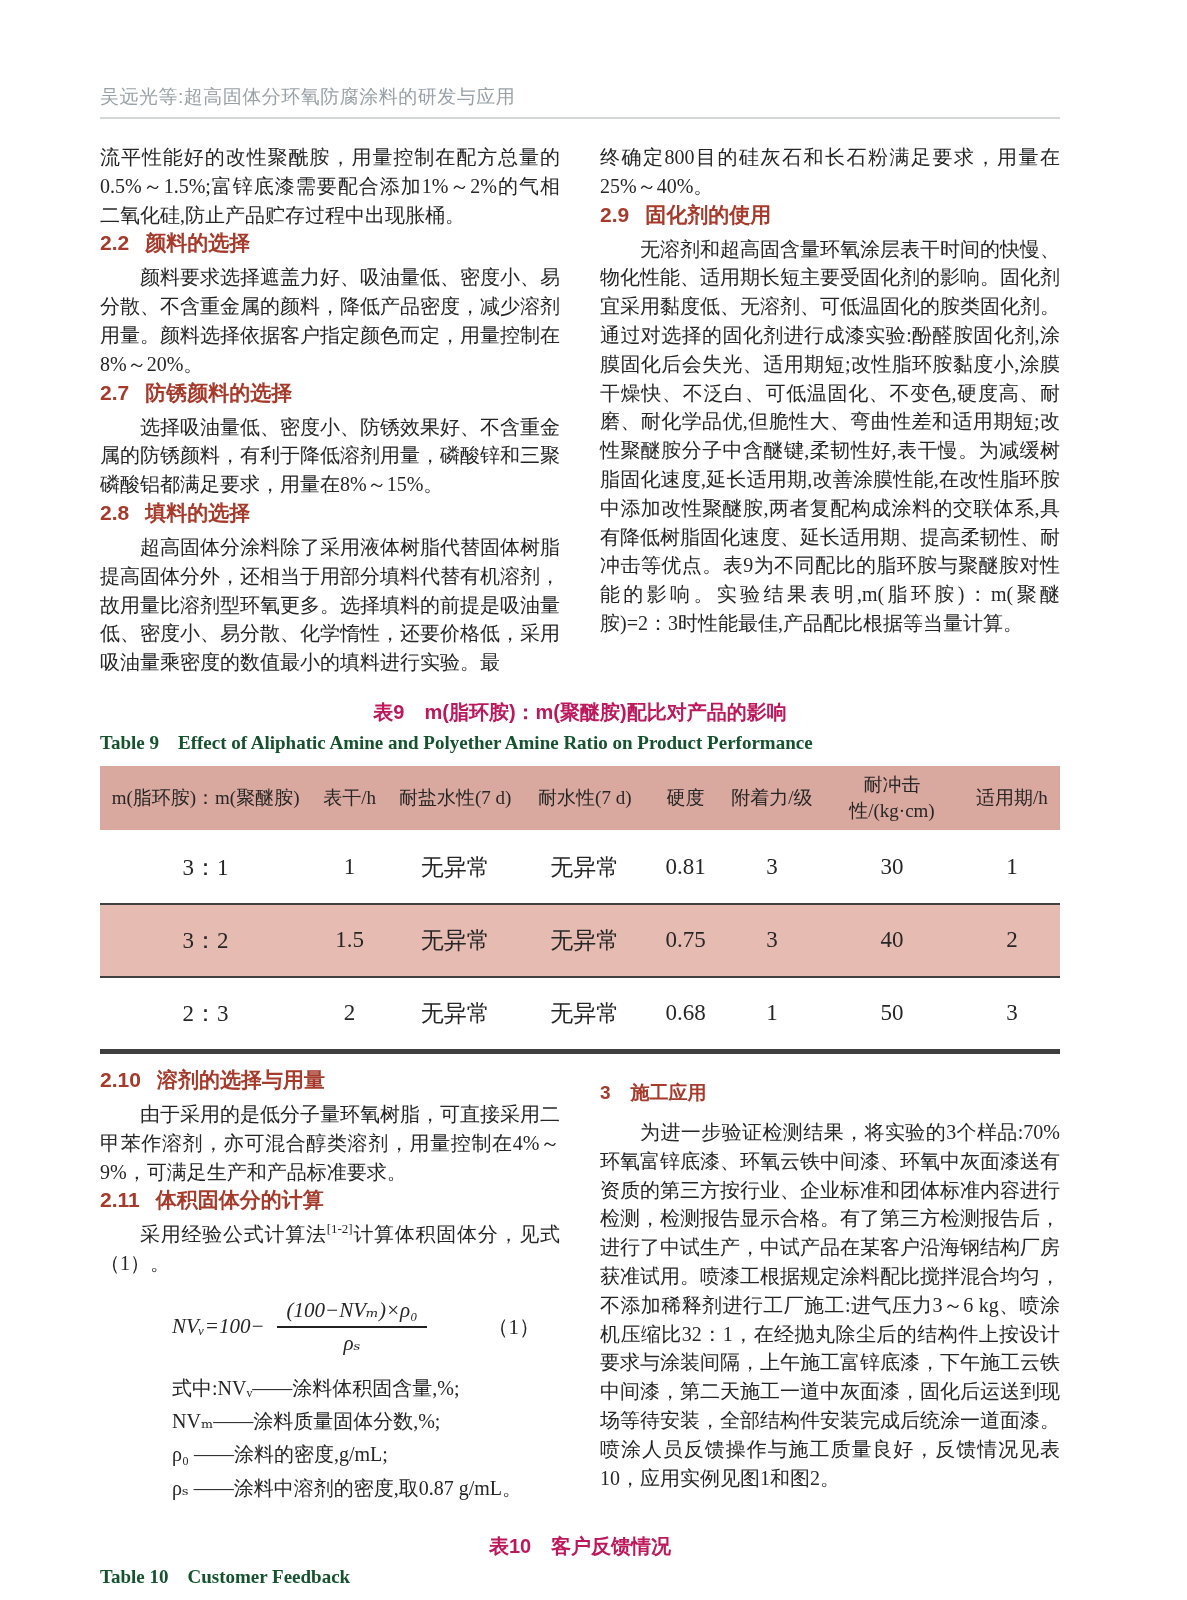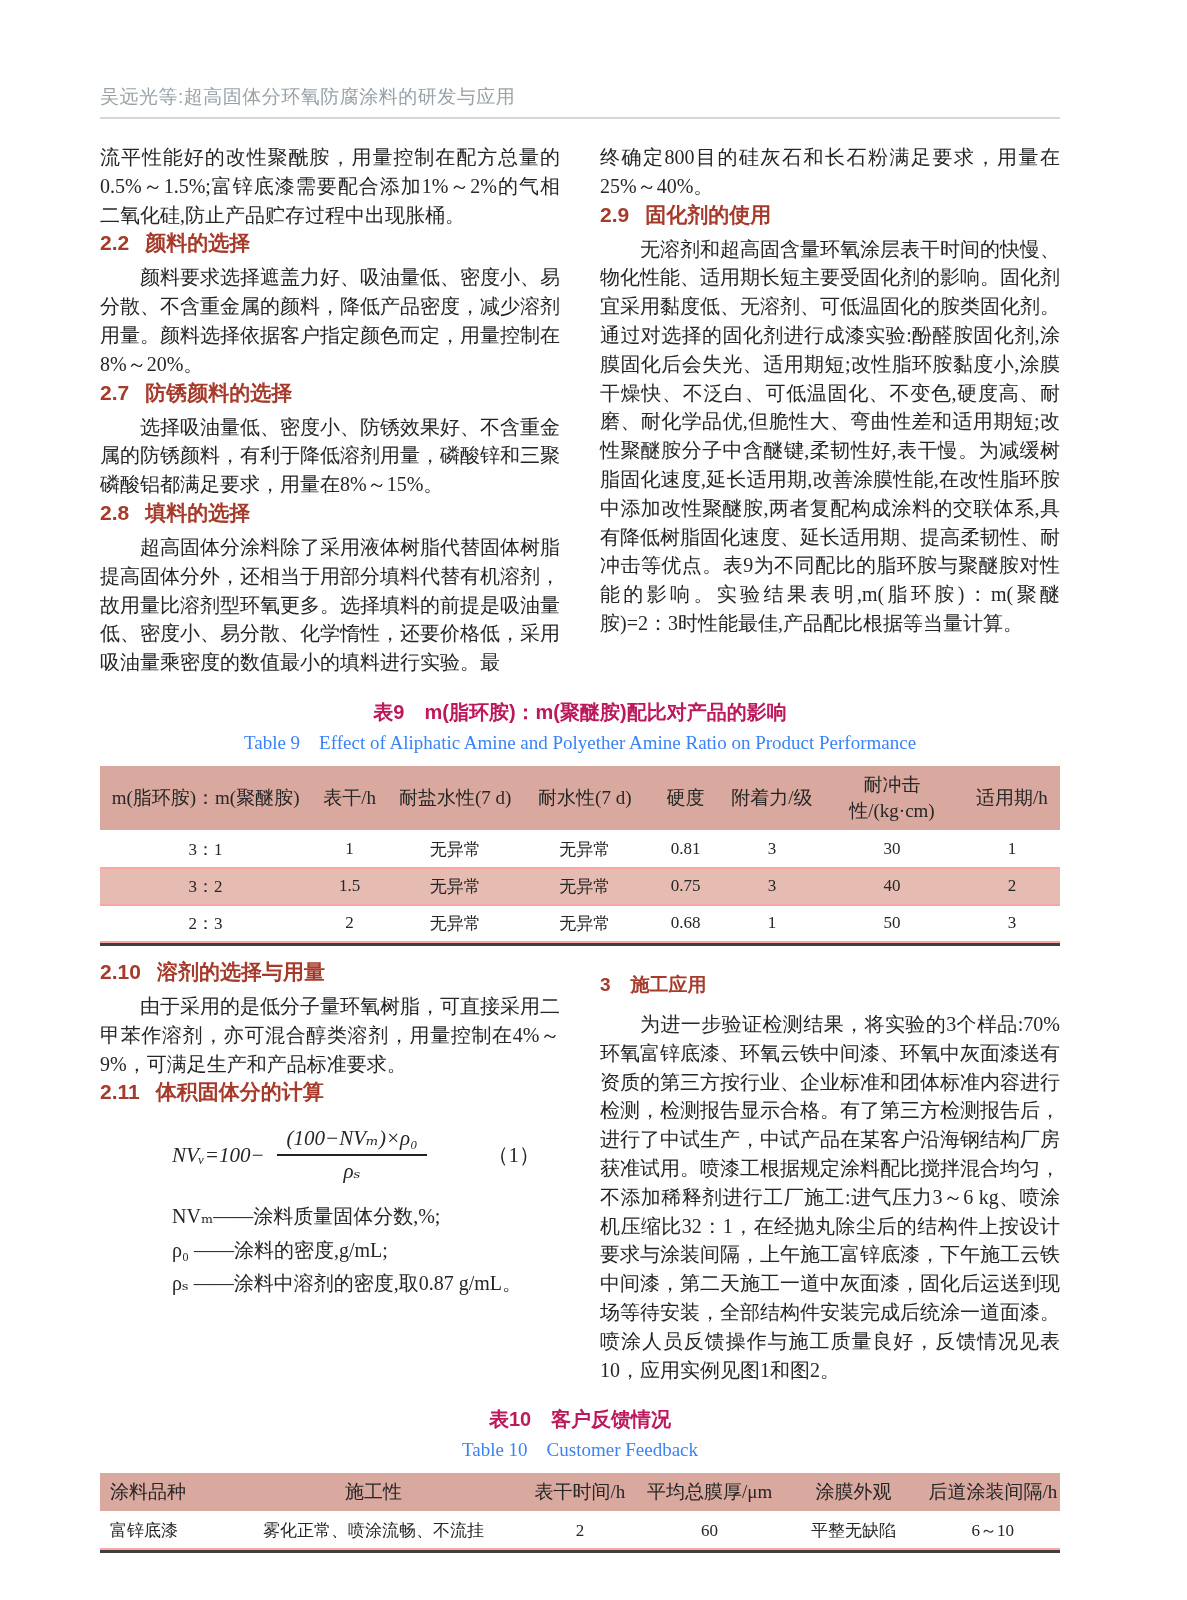--- a/index.html
+++ b/index.html
@@ -39,31 +39,31 @@
   .frac .den { padding-top:3px; }
   .eq-no { margin-left:auto; font-style:normal; }
   .where-block { padding-left:72px; margin-bottom:6px; }
   .where-block p { font-size:20px; line-height:1.66; text-align:left; }
   
   .tcap-zh {
     text-align:center; font-family:"Liberation Sans","DejaVu Sans",sans-serif;
     font-weight:bold; font-size:20px; margin:22px 0 4px; color:#be185d;
   }
   .tcap-en {
-    text-align:center; font-family:"Liberation Serif","DejaVu Serif",serif;
-    font-weight:normal; font-size:19px; margin-bottom:10px; color:#3b82f6;
+    text-align:left; font-family:"Liberation Serif","DejaVu Serif",serif;
+    font-weight:bold; font-size:19px; margin-bottom:10px; color:#14532d;
   }
   .table-wrap { border-bottom:3px solid #3f3f3f; }
   table.data-table { width:100%; border-collapse:collapse; table-layout:fixed; }
   table.data-table th {
     background:#d9a89e; font-weight:normal; font-size:19px; padding:6px 2px;
     border-bottom:2px solid #fff; text-align:center;
   }
   table.data-table td {
-    font-size:17px; padding:6px 2px; text-align:center; border-bottom:2px solid #fca5a5;
+    font-size:23px; padding:20px 2px; text-align:center; border-bottom:2px solid #404040;
   }
   table.data-table tbody tr:nth-child(2) td { background:#e6bcb2; }
   table.t9 th:nth-child(1){width:22%} table.t9 th:nth-child(2){width:8%}
   table.t9 th:nth-child(3){width:14%} table.t9 th:nth-child(4){width:13%}
   table.t9 th:nth-child(5){width:8%}  table.t9 th:nth-child(6){width:10%}
   table.t9 th:nth-child(7){width:15%} table.t9 th:nth-child(8){width:10%}
   table.t10 th:nth-child(1){width:13%} table.t10 th:nth-child(2){width:31%}
   table.t10 th:nth-child(3){width:12%} table.t10 th:nth-child(4){width:15%}
   table.t10 th:nth-child(5){width:15%} table.t10 th:nth-child(6){width:14%}
   table.t10 th:first-child, table.t10 td:first-child { text-align:left; padding-left:10px; }
@@ -160,32 +160,34 @@
 
   <div class="cols" style="margin-top:12px;">
     <div class="col">
       <div class="section">
         <h3 class="sec"><span class="sec-no">2.10</span><span>溶剂的选择与用量</span></h3>
         <p class="body indent">由于采用的是低分子量环氧树脂，可直接采用二甲苯作溶剂，亦可混合醇类溶剂，用量控制在4%～9%，可满足生产和产品标准要求。</p>
       </div>
 
       <div class="section">
         <h3 class="sec"><span class="sec-no">2.11</span><span>体积固体分的计算</span></h3>
+        <p class="body indent"><span>采用经验公式计算法</span><sup class="ref">[1-2]</sup><span>计算体积固体分，见式（1）。</span></p>
       </div>
 
       <div class="formula">
         <span>NVᵥ=100−</span>
         <span class="frac">
           <span class="num">(100−NVₘ)×ρ₀</span>
           <span class="den">ρₛ</span>
         </span>
         <span class="eq-no">（1）</span>
       </div>
 
       <div class="where-block">
+        <p>式中:NVᵥ——涂料体积固含量,%;</p>
         <p>NVₘ——涂料质量固体分数,%;</p>
         <p>ρ₀ ——涂料的密度,g/mL;</p>
         <p>ρₛ ——涂料中溶剂的密度,取0.87 g/mL。</p>
       </div>
     </div>
 
     <div class="col">
       <h2 class="sec-big"><span class="sec-no">3</span><span>施工应用</span></h2>
       <p class="body indent">为进一步验证检测结果，将实验的3个样品:70%环氧富锌底漆、环氧云铁中间漆、环氧中灰面漆送有资质的第三方按行业、企业标准和团体标准内容进行检测，检测报告显示合格。有了第三方检测报告后，进行了中试生产，中试产品在某客户沿海钢结构厂房获准试用。喷漆工根据规定涂料配比搅拌混合均匀，不添加稀释剂进行工厂施工:进气压力3～6 kg、喷涂机压缩比32：1，在经抛丸除尘后的结构件上按设计要求与涂装间隔，上午施工富锌底漆，下午施工云铁中间漆，第二天施工一道中灰面漆，固化后运送到现场等待安装，全部结构件安装完成后统涂一道面漆。喷涂人员反馈操作与施工质量良好，反馈情况见表10，应用实例见图1和图2。</p>
     </div>

